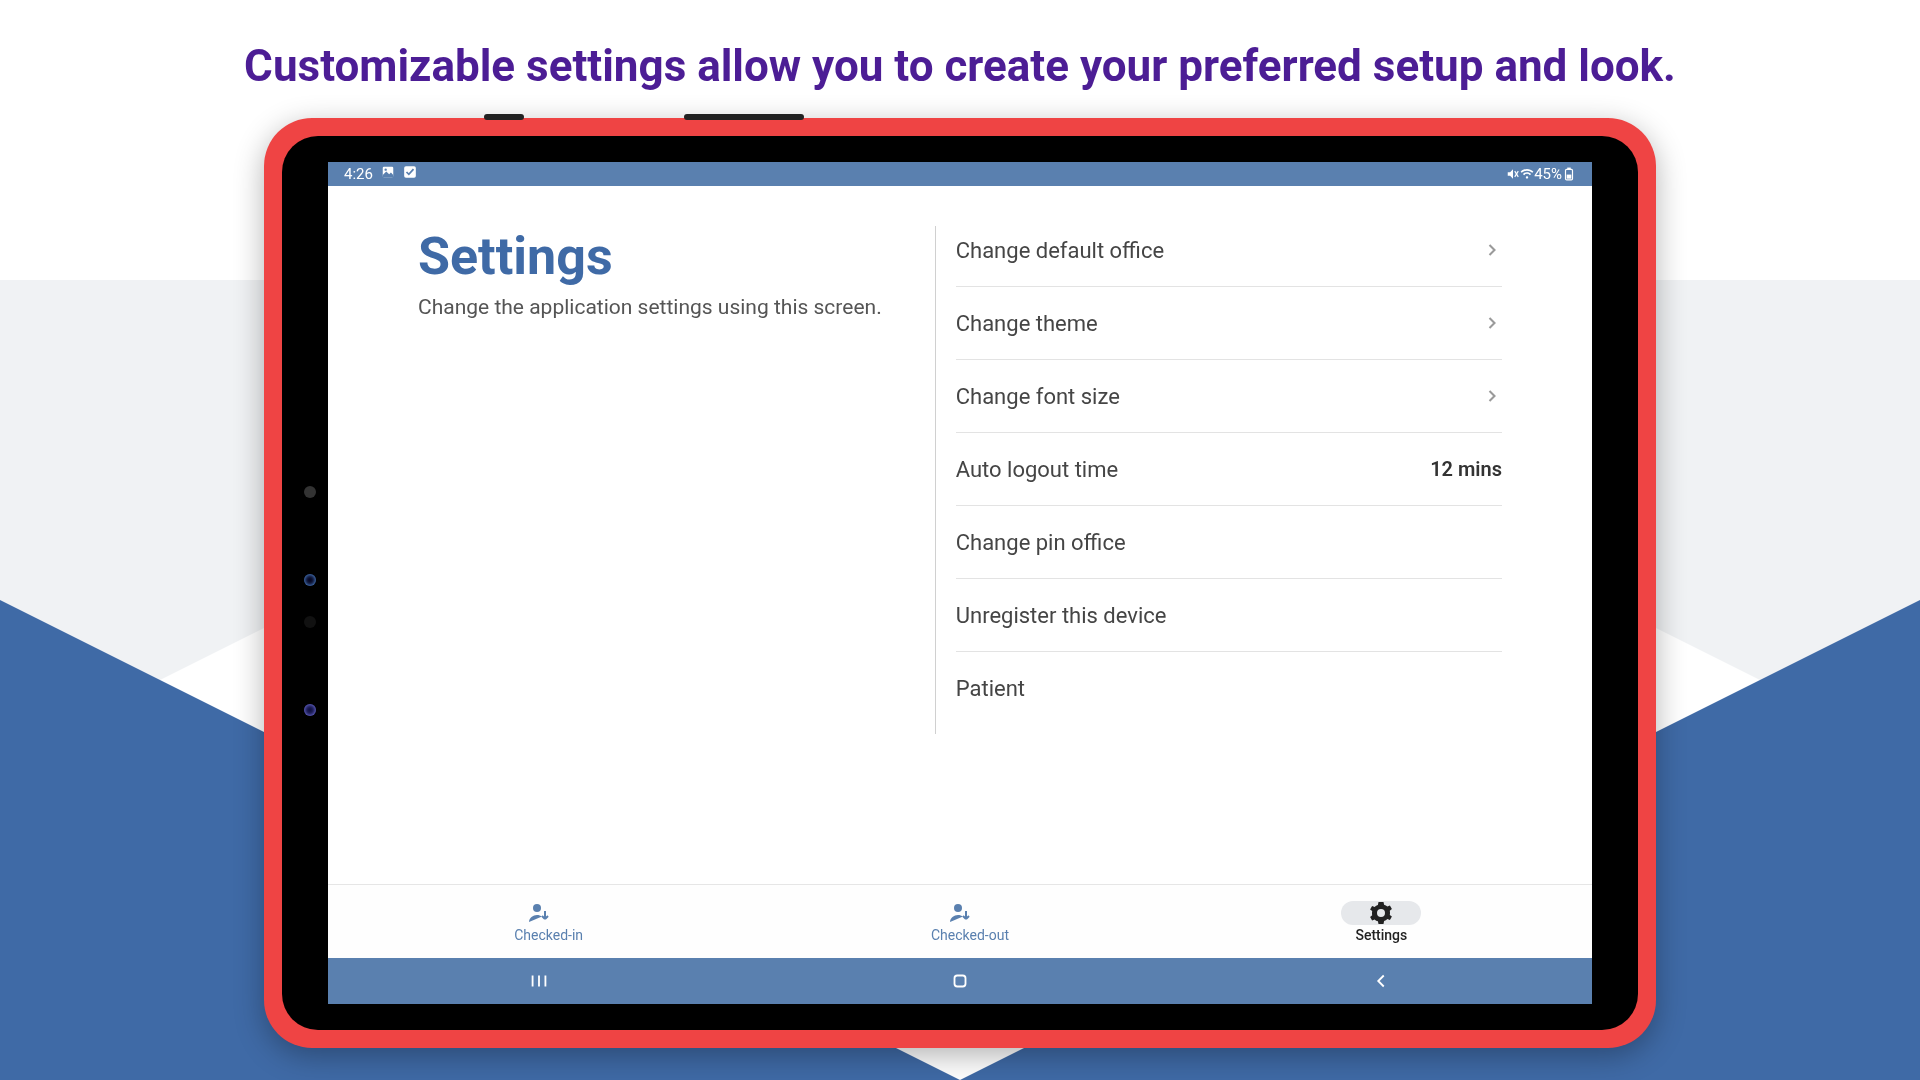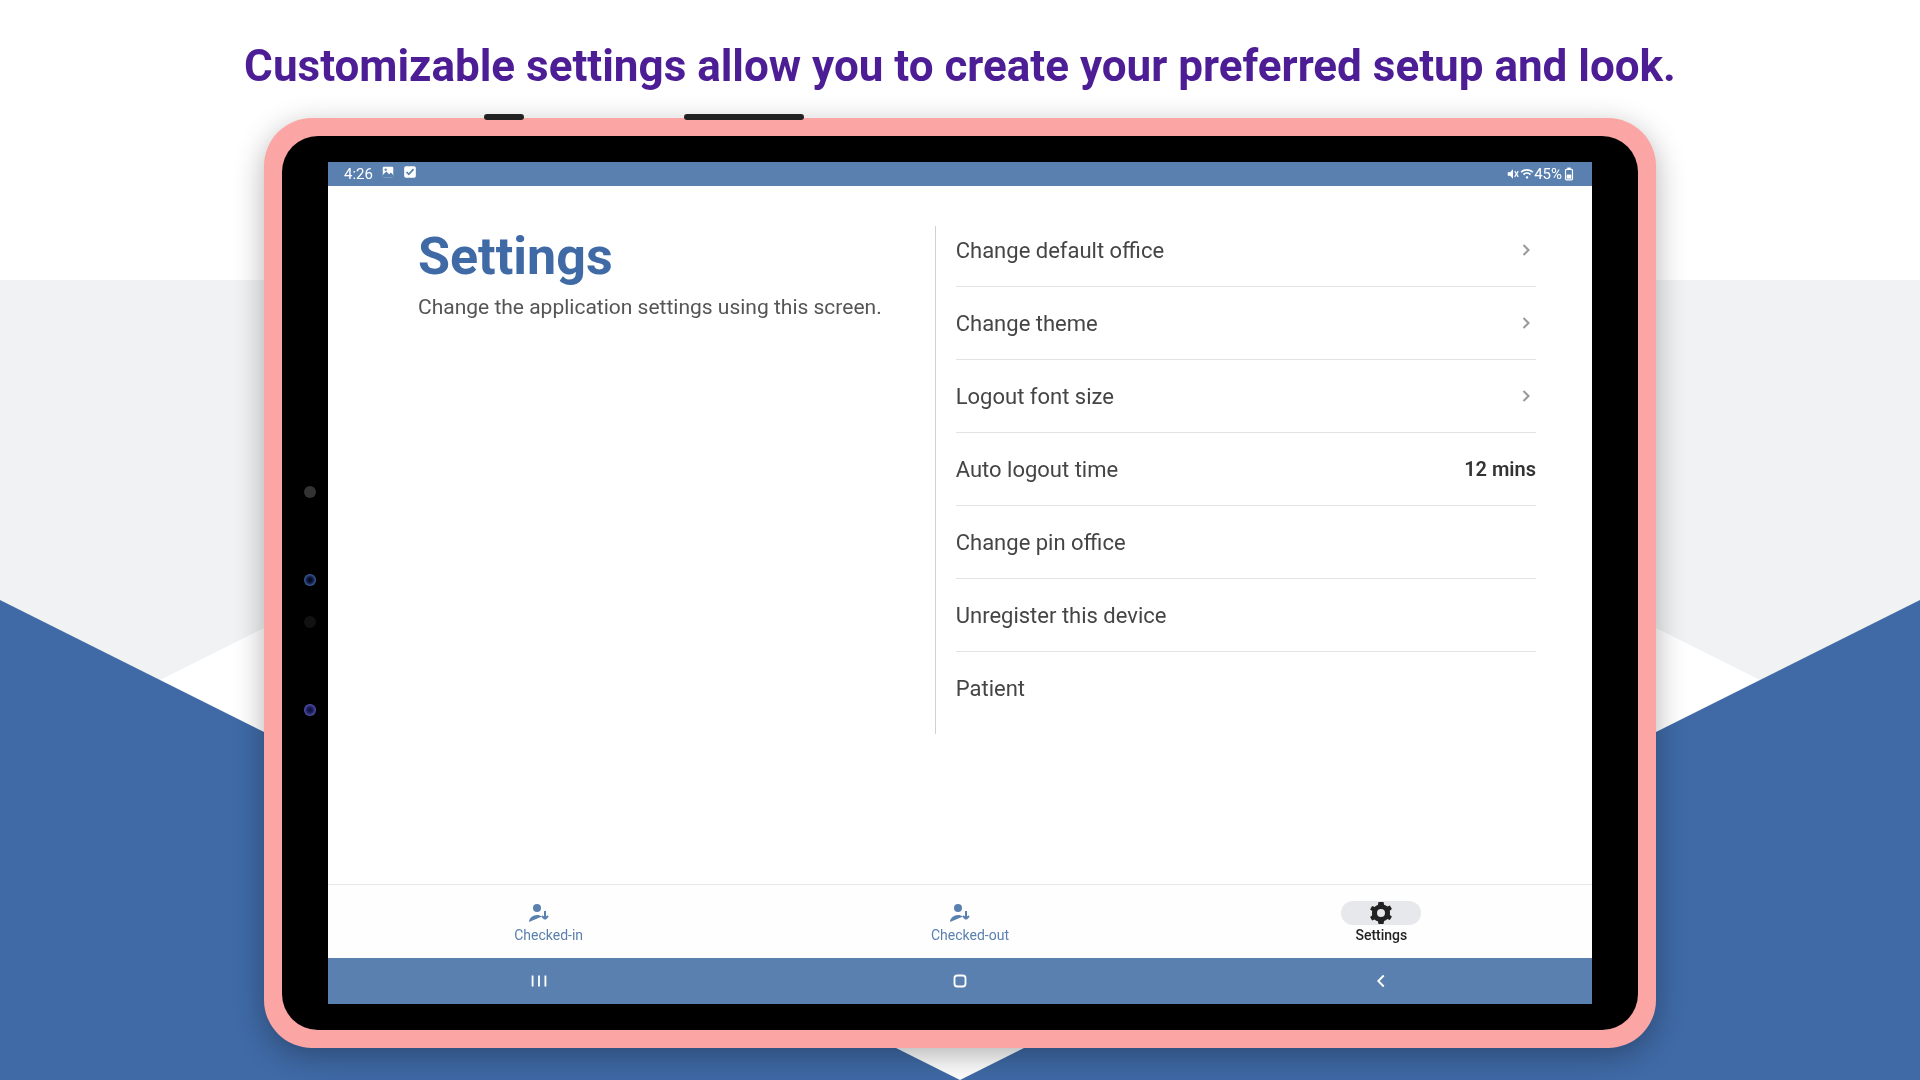--- a/index.html
+++ b/index.html
@@ -58,21 +58,21 @@
     z-index: 2;
   }
   
   .tablet {
     position: absolute;
     left: 50%;
     top: 118px;
     transform: translateX(-50%);
     width: 1392px;
     height: 930px;
-    background: #fca5a5;
+    background: #ef4444;
     border-radius: 48px;
     box-shadow: 0 8px 30px rgba(0,0,0,0.3);
     z-index: 3;
   }
   .tablet-inner {
     position: absolute;
     inset: 18px;
     background: #000;
     border-radius: 36px;
   }
@@ -135,21 +135,21 @@
     color: #555;
     font-size: 21px;
   }
   .divider-vert {
     width: 1px;
     background: #d0d0d0;
     margin: 40px 0 150px 0;
   }
   .right-pane {
     flex: 1;
-    padding: 28px 56px 0 20px;
+    padding: 28px 90px 0 20px;
   }
   .setting-row {
     display: flex;
     justify-content: space-between;
     align-items: center;
     height: 73px;
     border-bottom: 1px solid #e3e3e3;
     cursor: pointer;
   }
   .setting-row:last-child { border-bottom: none; }
@@ -283,21 +283,21 @@
             <div class="setting-row">
               <span class="setting-label">Change theme</span>
               <span class="chevron-right">
                   <svg viewBox="0 0 24 24" fill="none" stroke="currentColor" stroke-width="2.5">
                     <polyline points="9 6 15 12 9 18"></polyline>
                   </svg>
                 </span>
             </div>
 
             <div class="setting-row">
-              <span class="setting-label">Logout font size</span>
+              <span class="setting-label">Change font size</span>
               <span class="chevron-right">
                   <svg viewBox="0 0 24 24" fill="none" stroke="currentColor" stroke-width="2.5">
                     <polyline points="9 6 15 12 9 18"></polyline>
                   </svg>
                 </span>
             </div>
 
             <div class="setting-row">
               <span class="setting-label">Auto logout time</span>
               <span class="setting-value">12 mins</span>

